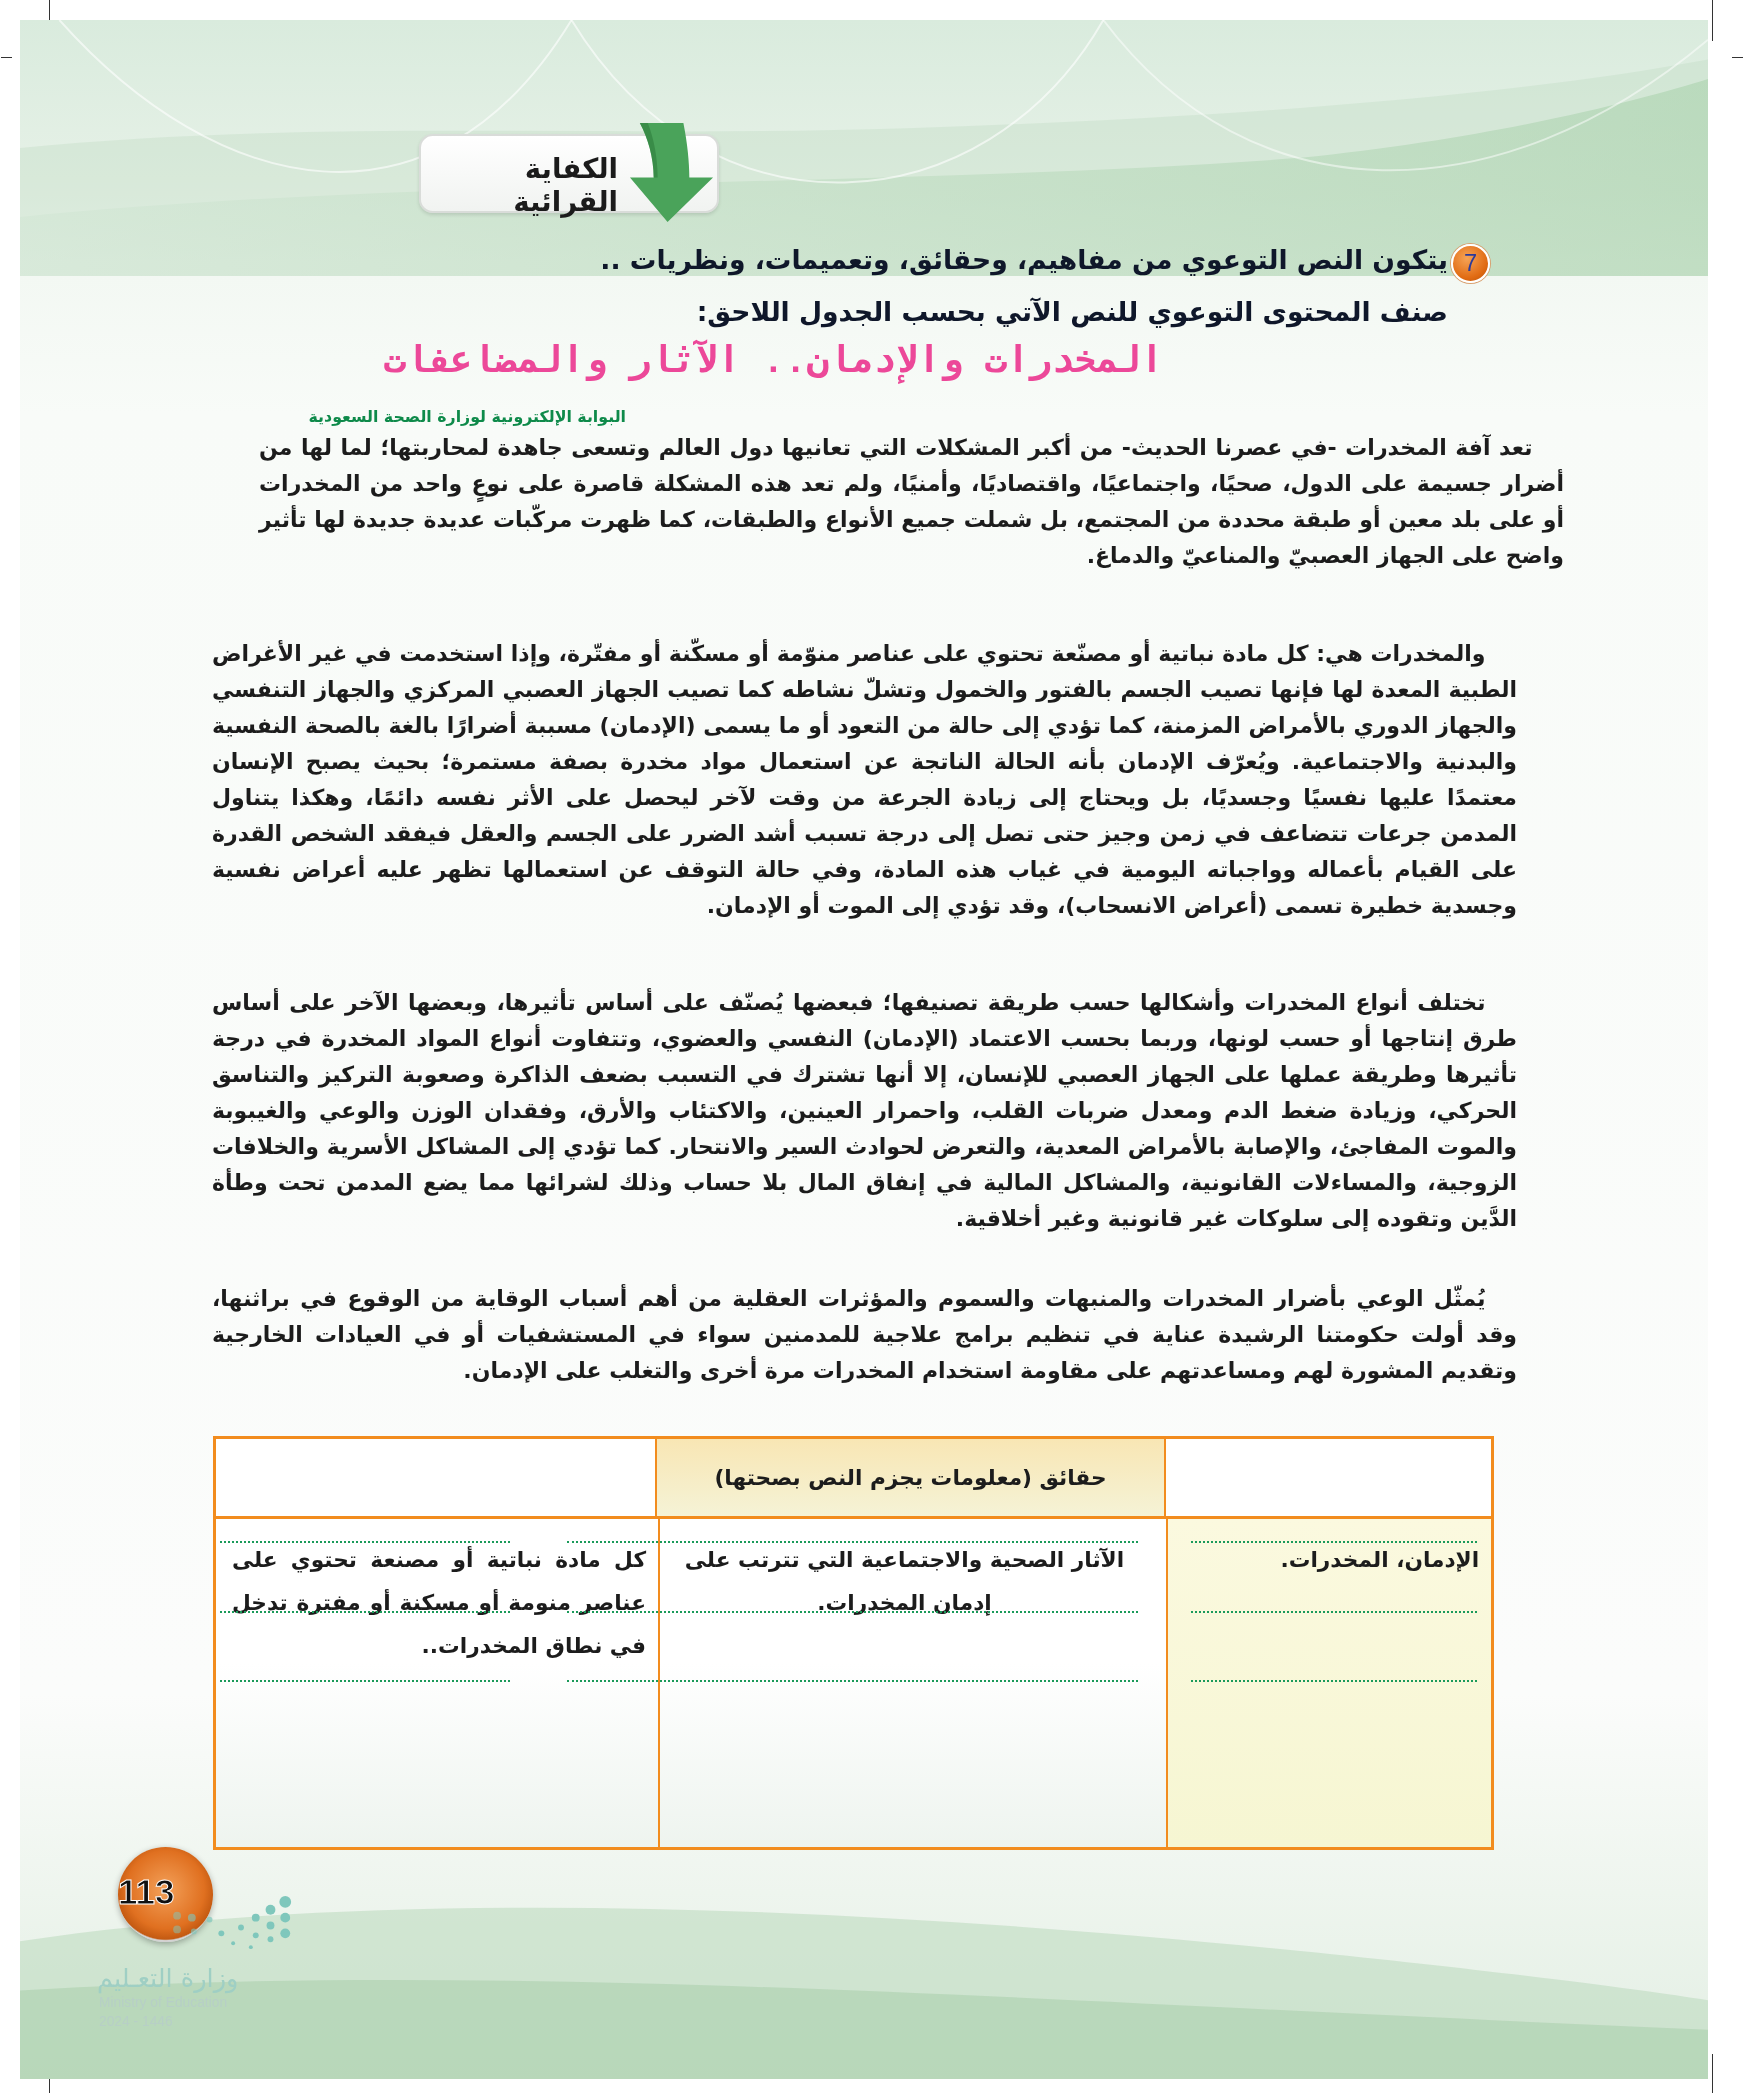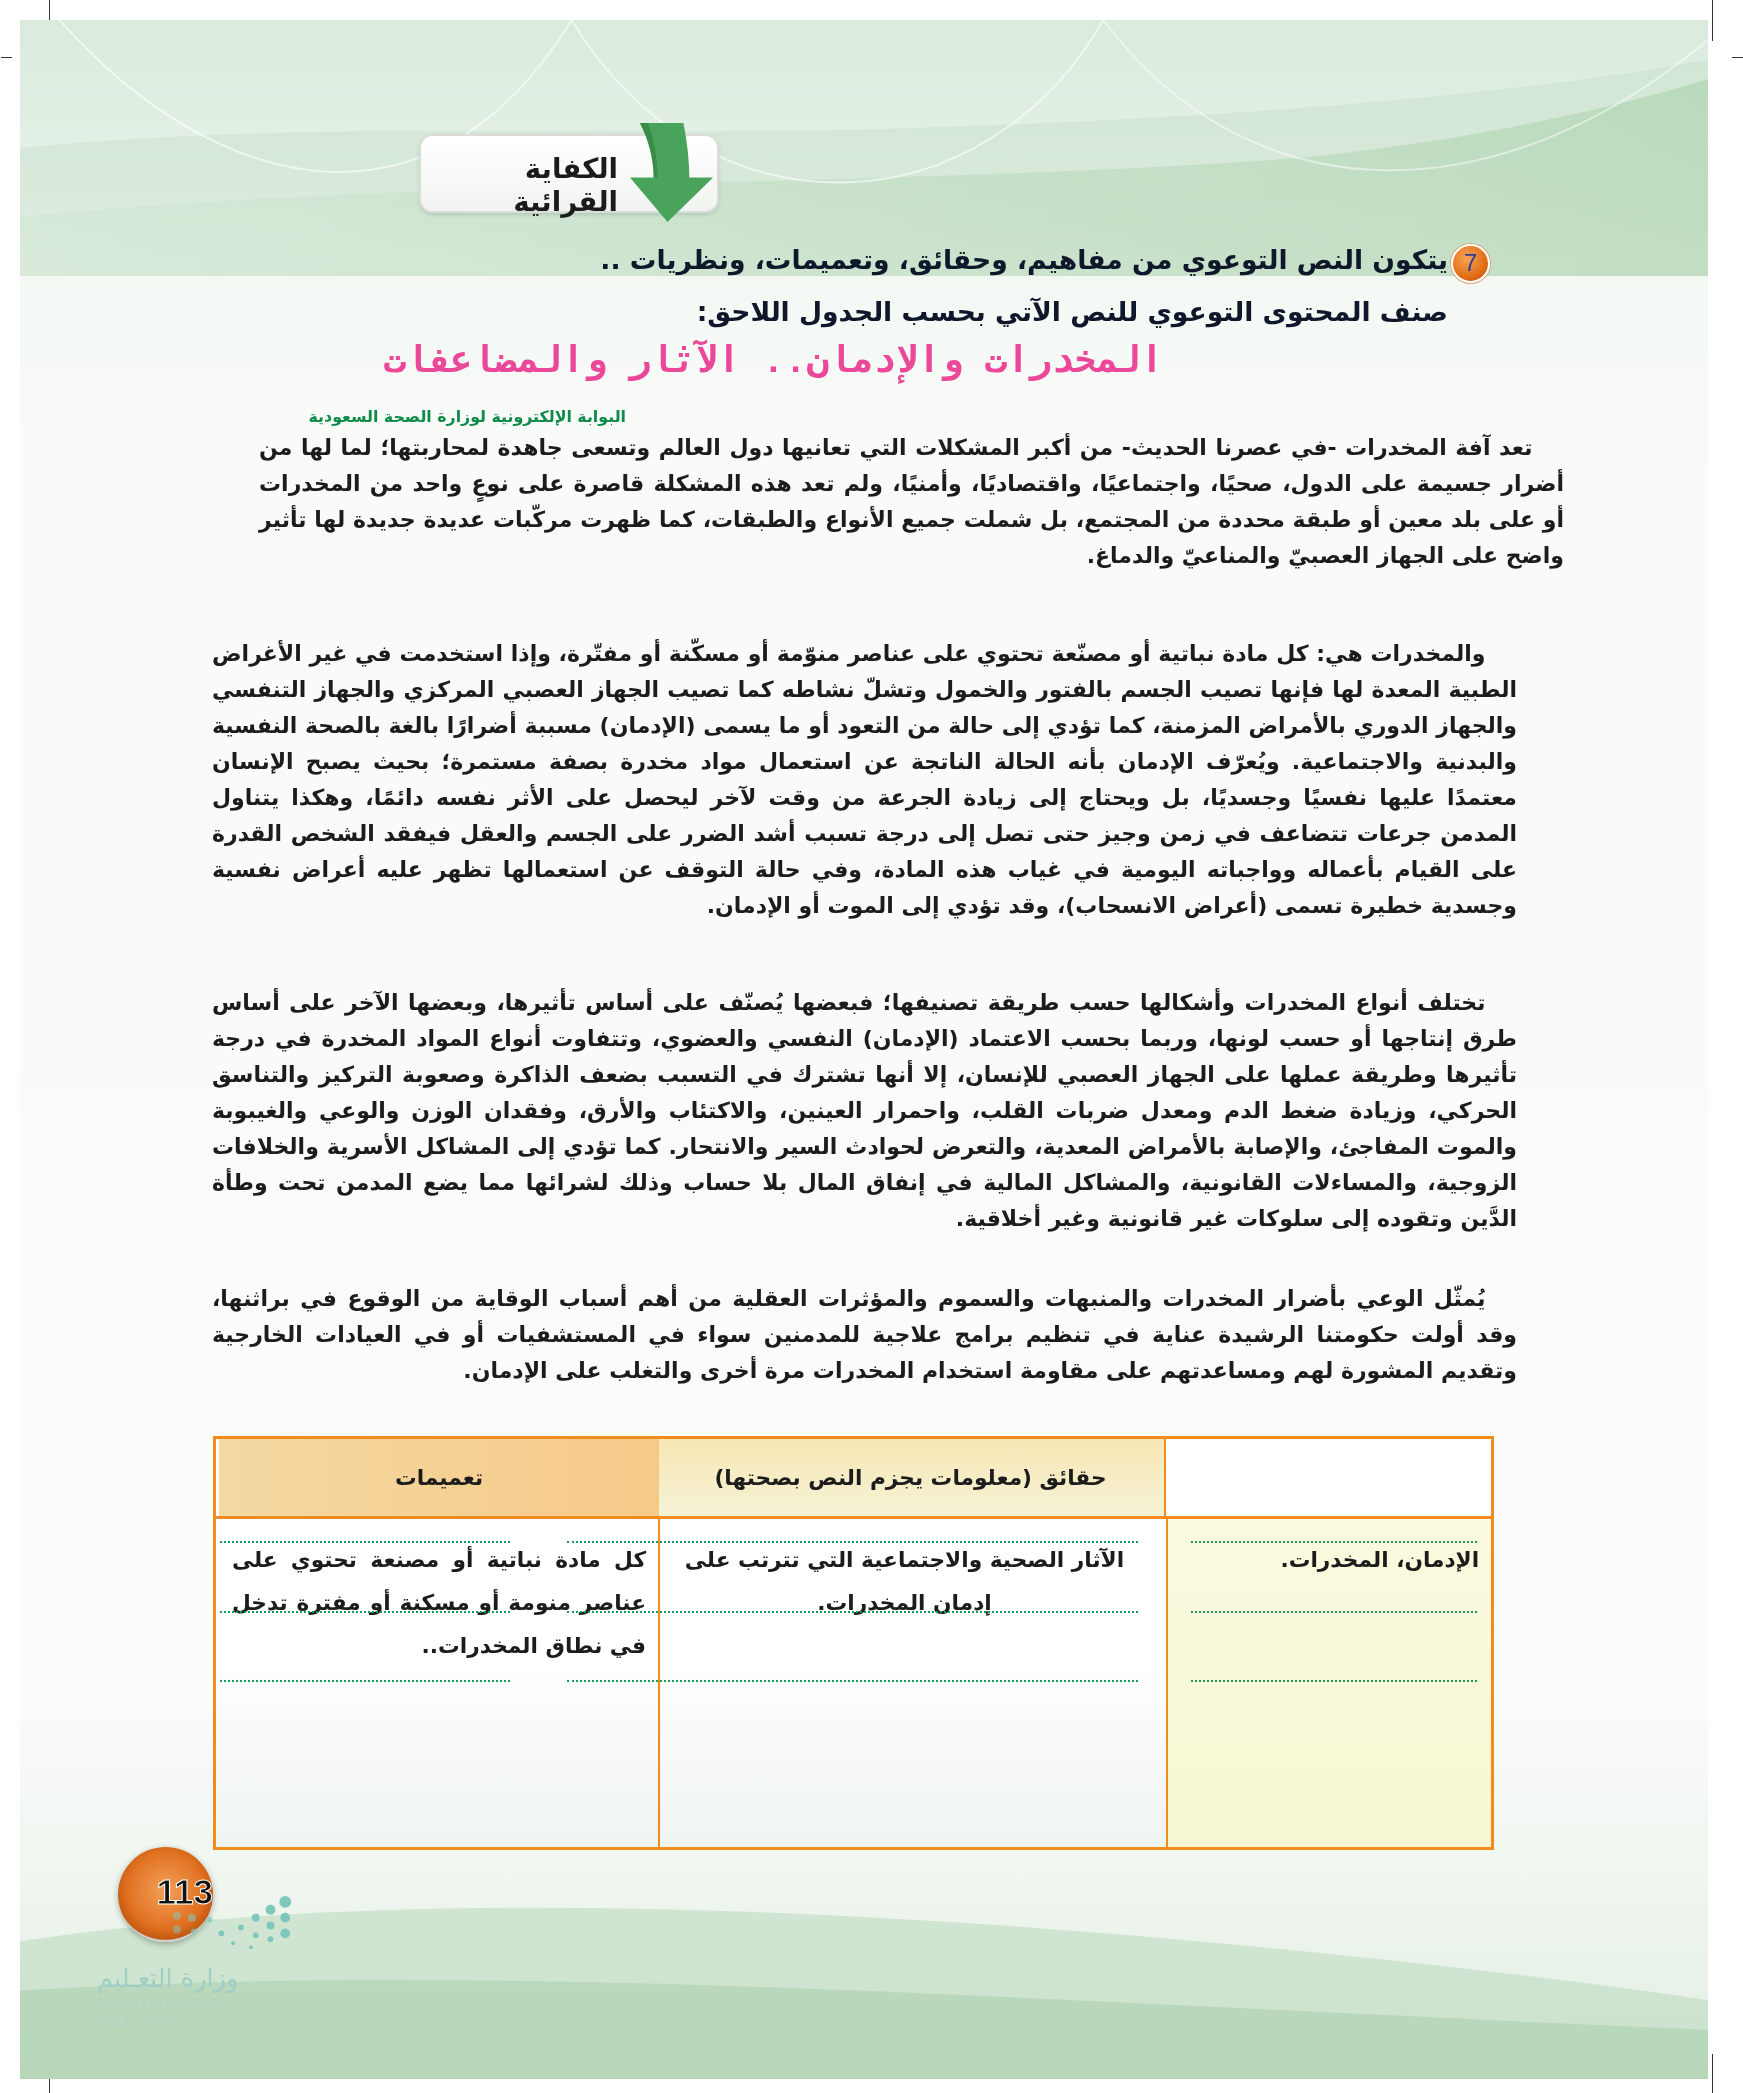--- a/index.html
+++ b/index.html
@@ -105,21 +105,21 @@
     position: absolute; height: 0; border-top: 2px dotted #1a9a5a;
   }
 
   
   .page-num {
     position: absolute; left: 118px; top: 1847px; width: 95px; height: 95px; border-radius: 50%;
     background: radial-gradient(circle at 50% 45%, #f3a15a 0%, #e07020 55%, #c45a12 70%, #d5d5d5 72%, #9c9c9c 90%, #cfcfcf 100%);
     box-shadow: 0 2px 5.9px rgba(0,0,0,0.3);
   }
   .page-num-text {
-    position: absolute; left: 0; width: 95px; top: 24.6px; text-align: right;
+    position: absolute; left: 0; width: 95px; top: 24.6px; text-align: left;
     font-family: "Liberation Sans", sans-serif; font-weight: bold; font-size: 35px; color: #111;
     -webkit-text-stroke: 1px #fff;
   }
   .logo-dots { position: absolute; left: 172px; top: 1896px; width: 138px; height: 59px; }
   .logo-ar { position: absolute; left: 97px; top: 1963px; font-size: 25.6px; color: #9fcfc4; white-space: nowrap; direction: rtl; }
   .logo-en { position: absolute; left: 99px; top: 1995px; font-size: 13.8px; color: #b7cfc6; white-space: nowrap; direction: ltr; font-family: "Liberation Sans", sans-serif; }
   .logo-yr { position: absolute; left: 99px; top: 2014px; font-size: 13.8px; color: #b7cfc6; white-space: nowrap; direction: ltr; font-family: "Liberation Sans", sans-serif; }
 </style>
 </head>
 <body>
@@ -176,21 +176,20 @@
     <p>تختلف أنواع المخدرات وأشكالها حسب طريقة تصنيفها؛ فبعضها يُصنّف على أساس تأثيرها، وبعضها الآخر على أساس طرق إنتاجها أو حسب لونها، وربما بحسب الاعتماد (الإدمان) النفسي والعضوي، وتتفاوت أنواع المواد المخدرة في درجة تأثيرها وطريقة عملها على الجهاز العصبي للإنسان، إلا أنها تشترك في التسبب بضعف الذاكرة وصعوبة التركيز والتناسق الحركي، وزيادة ضغط الدم ومعدل ضربات القلب، واحمرار العينين، والاكتئاب والأرق، وفقدان الوزن والوعي والغيبوبة والموت المفاجئ، والإصابة بالأمراض المعدية، والتعرض لحوادث السير والانتحار. كما تؤدي إلى المشاكل الأسرية والخلافات الزوجية، والمساءلات القانونية، والمشاكل المالية في إنفاق المال بلا حساب وذلك لشرائها مما يضع المدمن تحت وطأة الدَّين وتقوده إلى سلوكات غير قانونية وغير أخلاقية.</p>
   </div>
 <div class="body-text para4">
     <p>يُمثّل الوعي بأضرار المخدرات والمنبهات والسموم والمؤثرات العقلية من أهم أسباب الوقاية من الوقوع في براثنها، وقد أولت حكومتنا الرشيدة عناية في تنظيم برامج علاجية للمدمنين سواء في المستشفيات أو في العيادات الخارجية وتقديم المشورة لهم ومساعدتهم على مقاومة استخدام المخدرات مرة أخرى والتغلب على الإدمان.</p>
   </div>
 
 <div class="table">
   <div class="col1-bg"></div>
   <div class="thead">
     <div class="th th-2">حقائق (معلومات يجزم النص بصحتها)</div>
-    <div class="th th-3">تعميمات</div>
   </div>
   <div class="col-sep col-sep-a"></div>
   <div class="col-sep col-sep-b"></div>
 
   <div class="td td-1">الإدمان، المخدرات.</div>
   <div class="td td-2">الآثار الصحية والاجتماعية التي تترتب على إدمان المخدرات.</div>
   <div class="td td-3">كل مادة نباتية أو مصنعة تحتوي على عناصر منومة أو مسكنة أو مفترة تدخل في نطاق المخدرات..</div>
 
   <div class="dots" style="right:13.8px;width:286px;top:102px;"></div>
   <div class="dots" style="right:13.8px;width:286px;top:172px;"></div>

